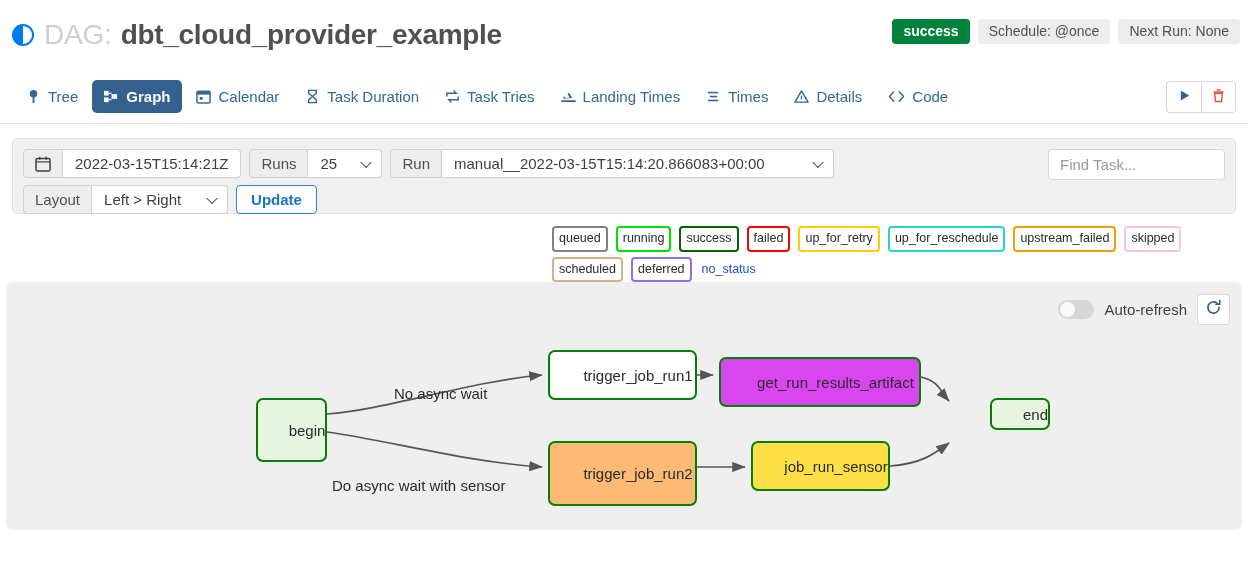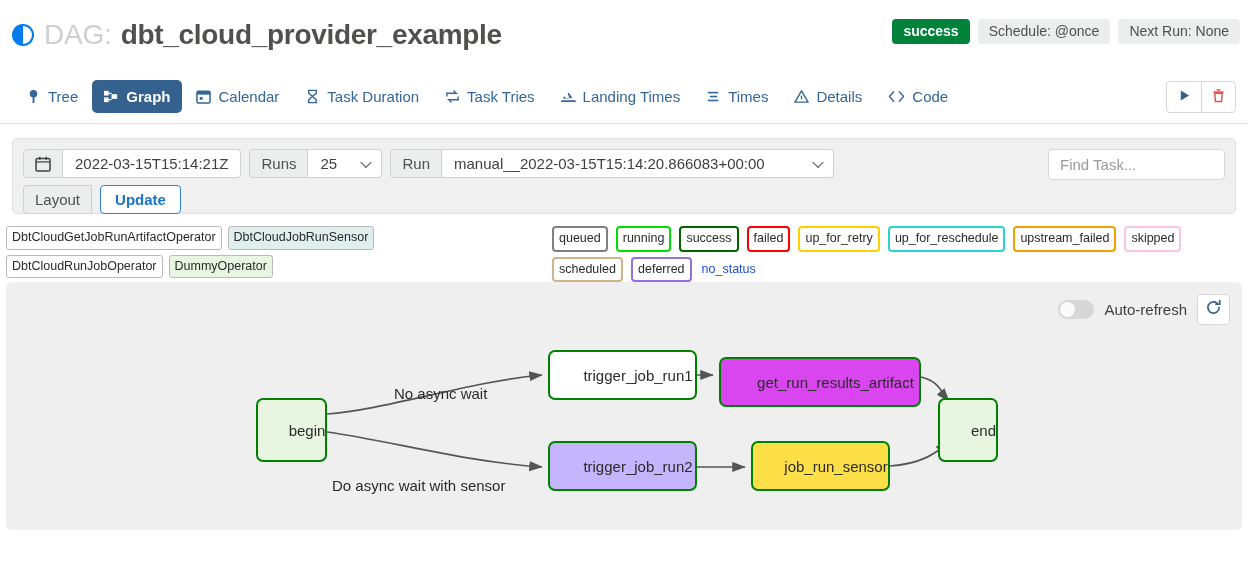--- a/index.html
+++ b/index.html
@@ -475,34 +475,29 @@
 
     <div class="igroup">
       <span class="iaddon">Run</span>
       <span class="iselect" style="min-width:392px">manual__2022-03-15T15:14:20.866083+00:00</span>
     </div>
   </div>
 
   <div class="filter-row">
     <div class="igroup">
       <span class="iaddon">Layout</span>
+      <span class="iselect" style="min-width:136px">Left &gt; Right</span>
     </div>
     <button class="btn-outline">Update</button>
   </div>
 
   <div class="find-task">Find Task...</div>
 </div>
 
 <div class="legend">
-  <div class="legend-ops">
-    <span class="chip" style="background:#ffffff">DbtCloudGetJobRunArtifactOperator</span>
-    <span class="chip" style="background:#e0eeee">DbtCloudJobRunSensor</span>
-    <span class="chip" style="background:#ffffff">DbtCloudRunJobOperator</span>
-    <span class="chip" style="background:#e8f5e0;margin-left:0">DummyOperator</span>
-  </div>
 
   <div class="legend-states">
     <span class="chip-state" style="border-color:#808080">queued</span>
     <span class="chip-state" style="border-color:#00e000">running</span>
     <span class="chip-state" style="border-color:#006400">success</span>
     <span class="chip-state" style="border-color:#ff0000">failed</span>
     <span class="chip-state" style="border-color:#ffd000">up_for_retry</span>
     <span class="chip-state" style="border-color:#2ad2d2">up_for_reschedule</span>
     <span class="chip-state" style="border-color:#f0a000">upstream_failed</span>
     <span class="chip-state" style="border-color:#fcc5dd">skipped</span>
@@ -543,19 +538,19 @@
     <path d="M915,95 C933,99 935,110 943,119" fill="none" stroke="#555" stroke-width="1.7" marker-end="url(#arw)"></path>
 
     <path d="M691,185 L739,185" fill="none" stroke="#555" stroke-width="1.7" marker-end="url(#arw)"></path>
 
     <path d="M884,184 C915,182 928,172 943,161" fill="none" stroke="#555" stroke-width="1.7" marker-end="url(#arw)"></path>
   </svg>
 
   <div class="node" style="left:250px;top:116px;width:71px;height:64px;background:#e8f5e0">begin</div>
   <div class="node" style="left:542px;top:68px;width:149px;height:50px;background:#ffffff">trigger_job_run1</div>
   <div class="node" style="left:713px;top:75px;width:202px;height:50px;background:#d946ef">get_run_results_artifact</div>
-  <div class="node" style="left:542px;top:159px;width:149px;height:50px;background:#c4b5fd">trigger_job_run2</div>
+  <div class="node" style="left:542px;top:159px;width:149px;height:65px;background:#fdba74">trigger_job_run2</div>
   <div class="node" style="left:745px;top:159px;width:139px;height:50px;background:#fde047">job_run_sensor</div>
-  <div class="node" style="left:932px;top:116px;width:60px;height:64px;background:#e8f5e0">end</div>
+  <div class="node" style="left:984px;top:116px;width:60px;height:32px;background:#e8f5e0">end</div>
 
   <div class="edge-label" style="left:388px;top:103px">No async wait</div>
   <div class="edge-label" style="left:326px;top:195px">Do async wait with sensor</div>
 </div>
 
 </body></html>

